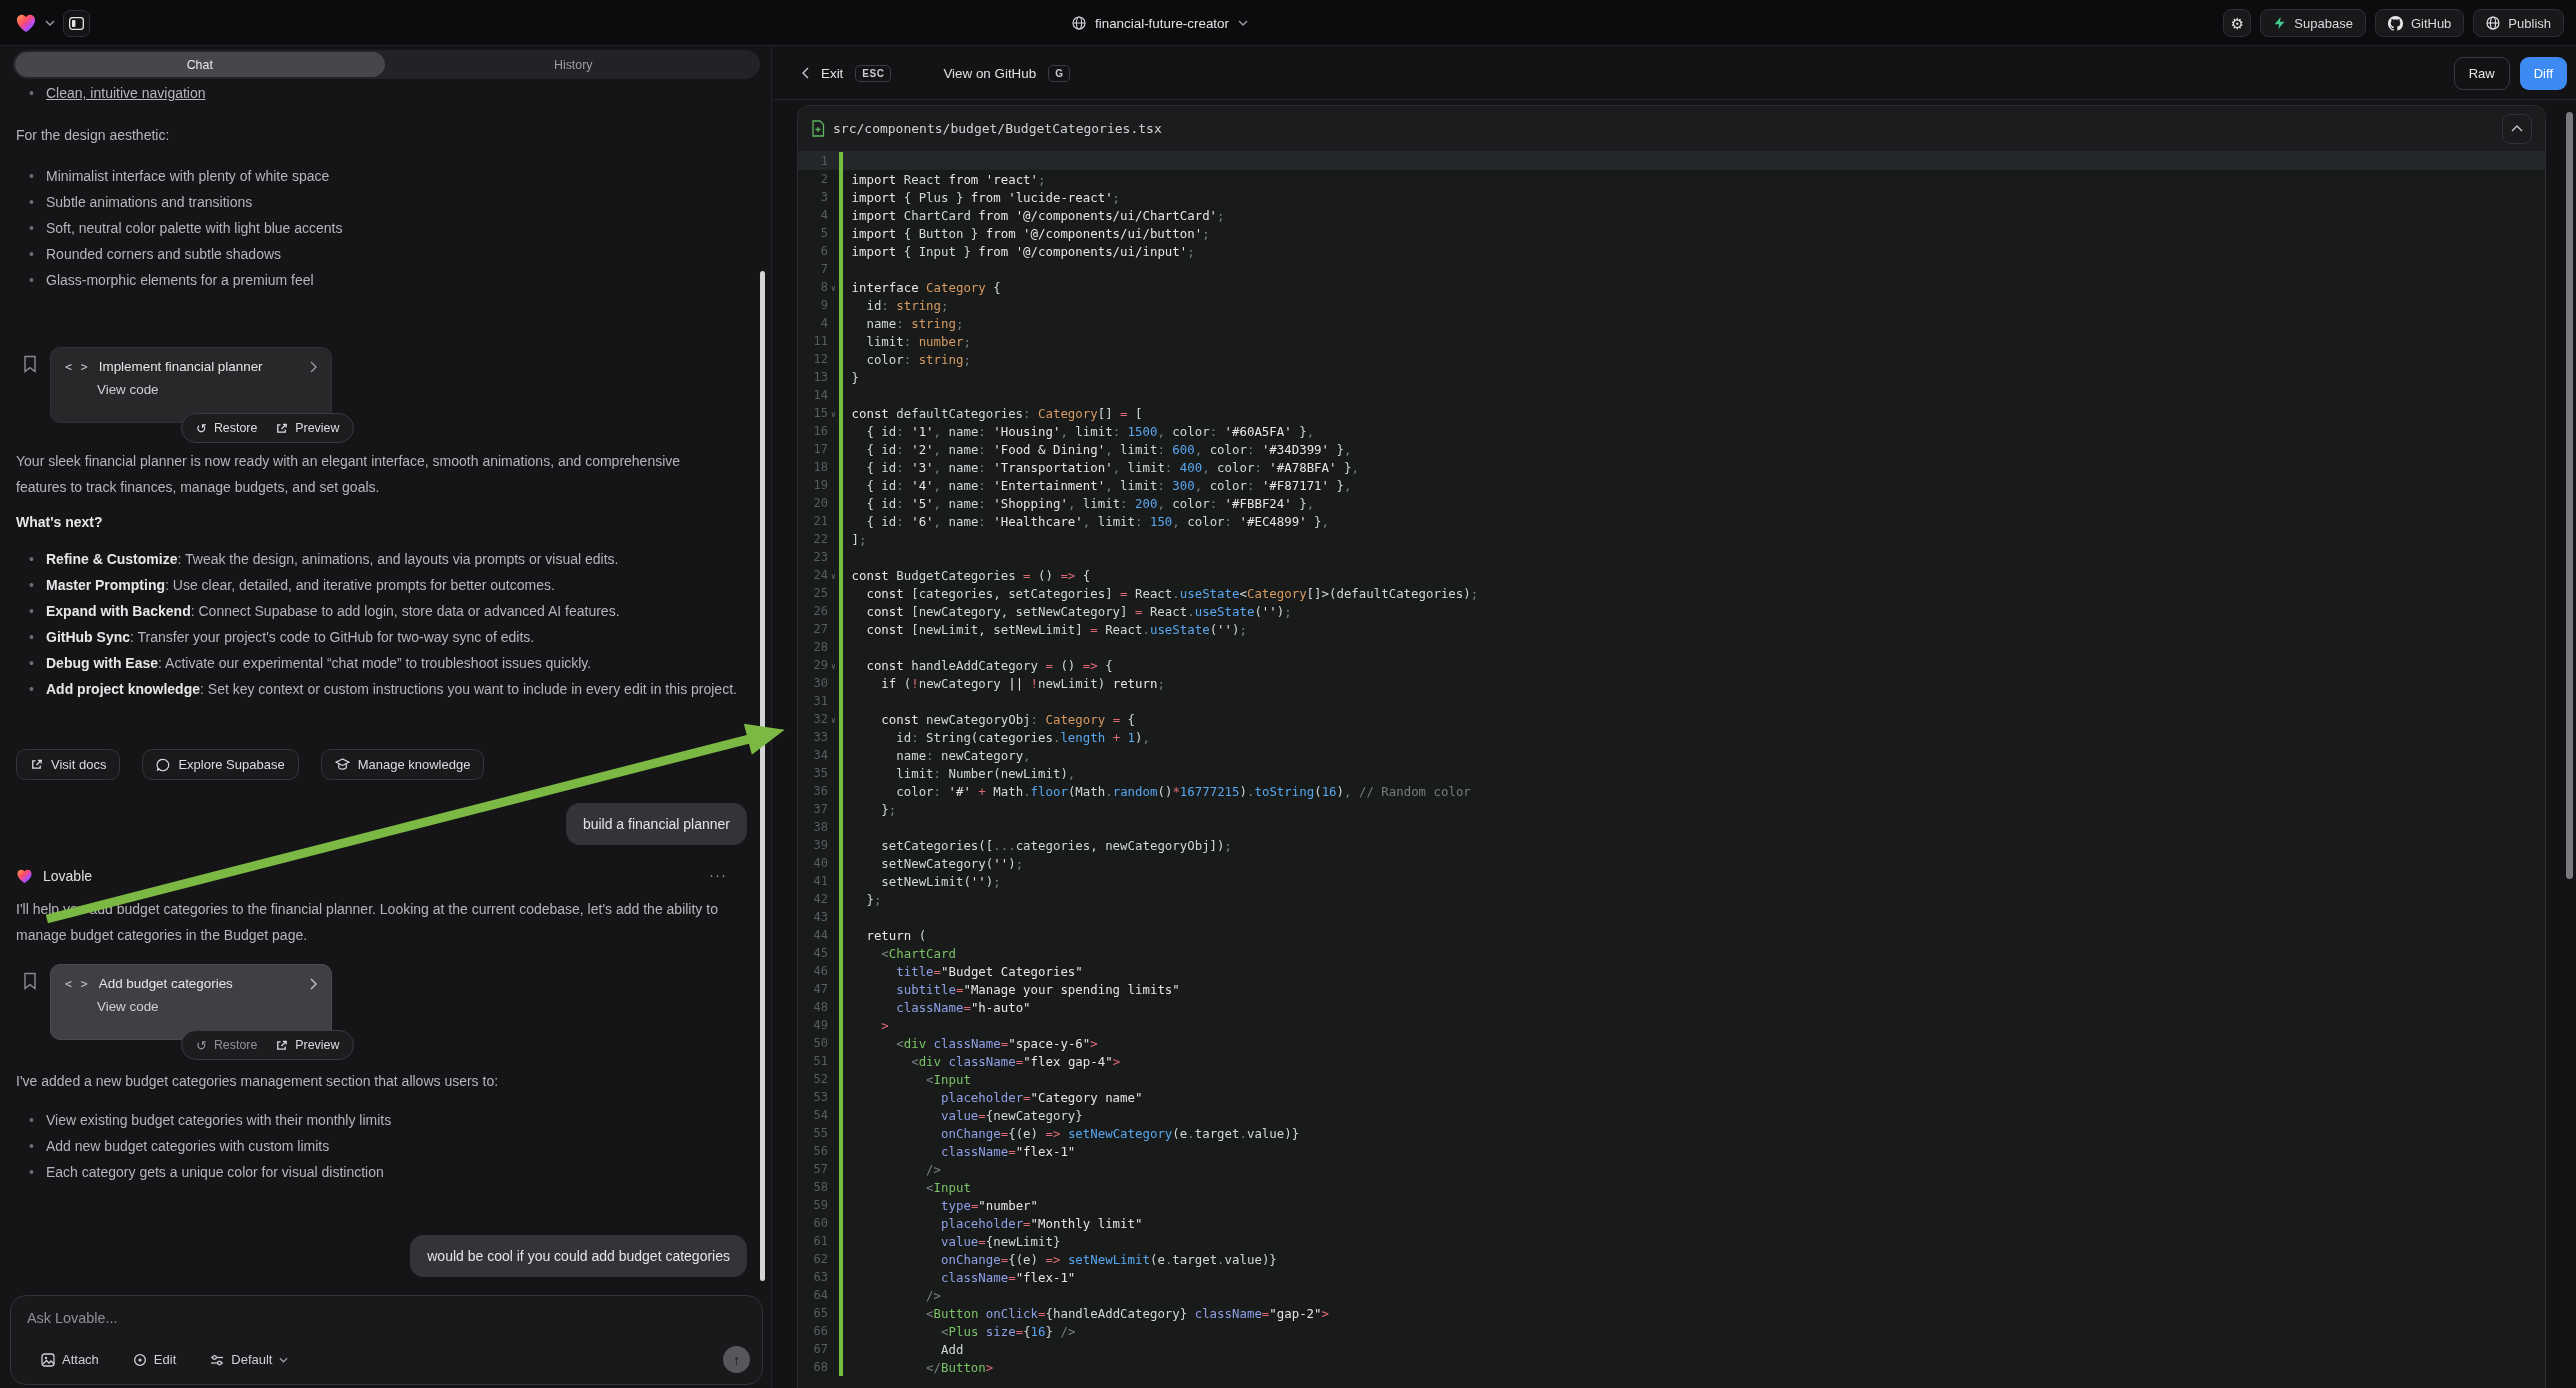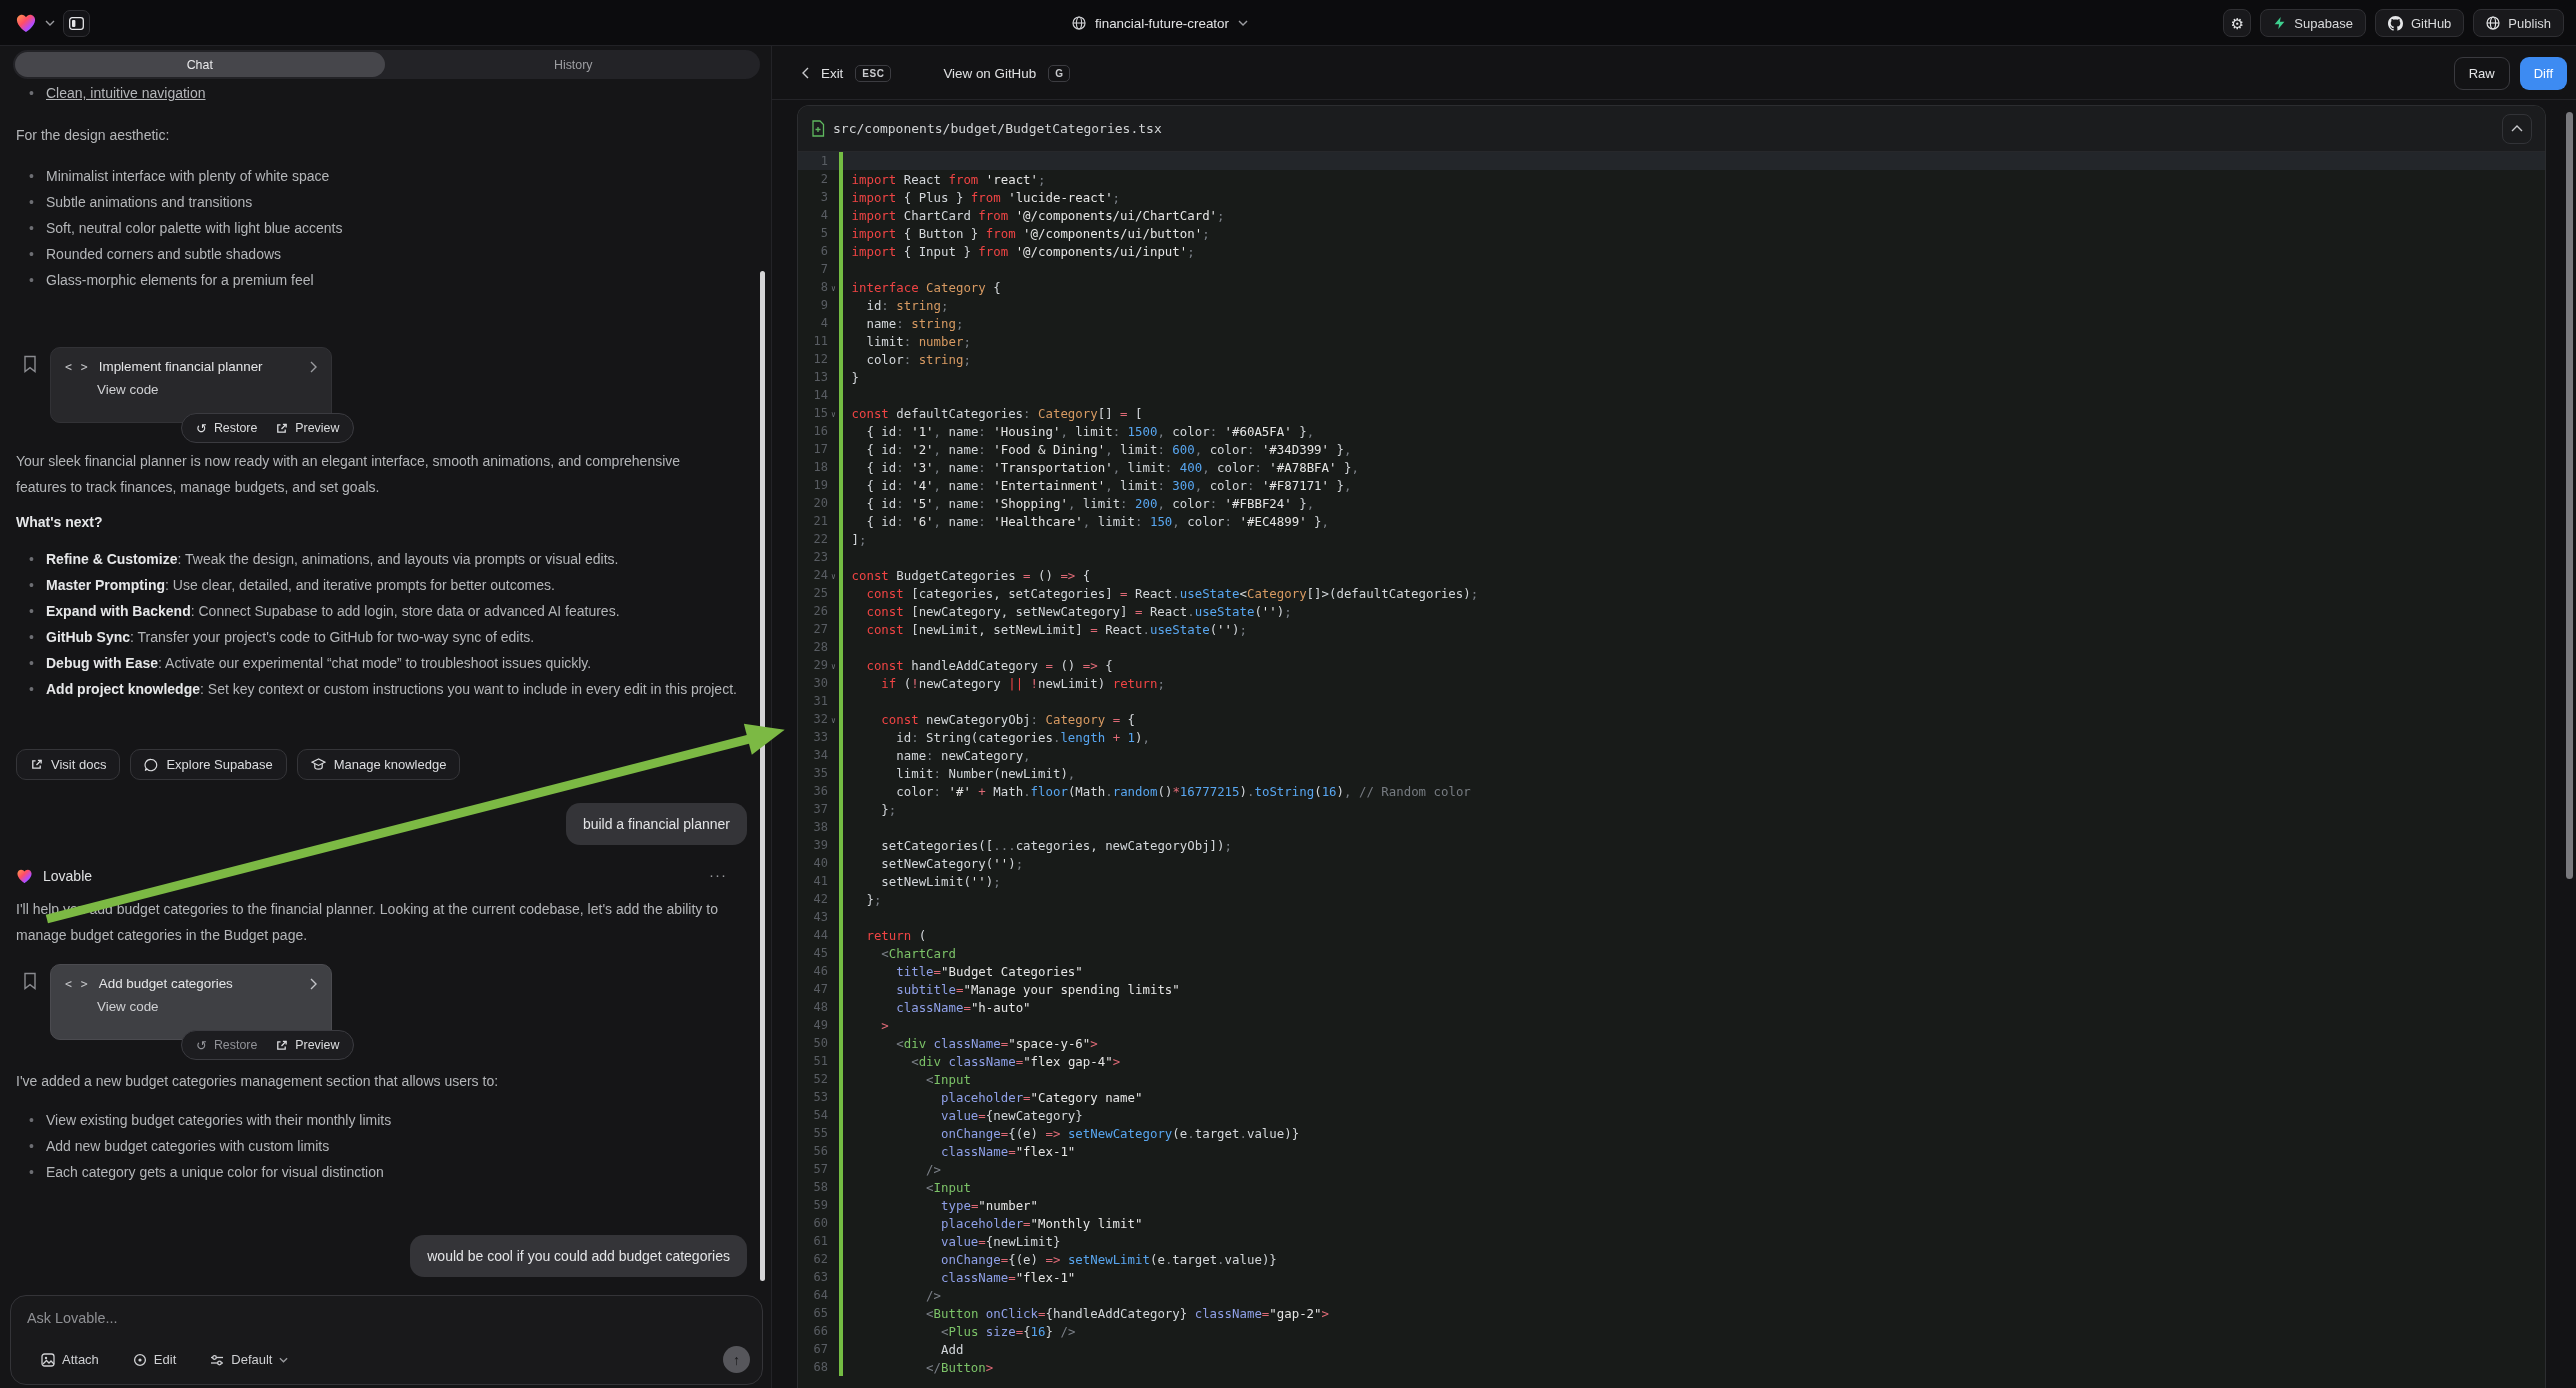--- a/index.html
+++ b/index.html
@@ -33,21 +33,21 @@
   .vcard.selected { background:#3f4044; border-color:#4b4b50; }
   .vcard-title { display:flex; align-items:center; gap:10px; color:#e4e5e7; font-size:13.4px; }
   .code-glyph { font-family:"DejaVu Sans Mono", monospace; font-size:11.5px; color:#c3c4c7; letter-spacing:1px; }
   .vcard-view { margin-left:32px; margin-top:8px; color:#cfd0d3; font-size:13.4px; }
   .vchev { margin-left:auto; }
   .pill { position:absolute; left:130px; bottom:-21px; height:30px; display:flex; align-items:center; background:#1d1d20; border:1px solid #3b3b40; border-radius:15px; padding:0 5px; }
   .pill-btn { display:flex; align-items:center; gap:7px; padding:0 9px; font-size:12.4px; color:#dcdddf; height:100%; }
   .pill-btn.dim { color:#919297; }
   .bookmark { position:absolute; left:23px; }
 
-  .qrow { display:flex; gap:10px;text-align:center; }
+  .qrow { display:flex; gap:22px;text-align:center; }
   .qbtn { height:31px; border:1px solid #353539; background:#1a1a1d; border-radius:10px; display:inline-flex; align-items:center; gap:8px; padding:0 13px; font-size:13px; color:#dcdde0; }
 
   .bubble { position:absolute; right:24px; background:#343438; border-radius:14px; padding:9px 17px; font-size:14px; color:#e3e4e6; line-height:24px; }
 
   .lovable-hdr { position:absolute; left:16px; width:737px; display:flex; align-items:center; gap:10px; color:#dfe0e2; font-size:14px; }
   .more-dots { position:absolute; right:26px; top:-2px; color:#97989c; font-size:15px; letter-spacing:1px; }
 
   .chat-scrollbar { position:absolute; right:6px; top:225px; width:5px; height:1010px; background:#d4d4d6; border-radius:3px; z-index:30; }
 
   .composer { position:absolute; left:10px; top:1249px; width:753px; height:90px; background:#19191b; border:1px solid #343438; border-radius:16px; padding:13px 16px; }
@@ -72,21 +72,21 @@
   .file-path { font-family:"DejaVu Sans Mono", monospace; font-size:13px; color:#d2d4d6; }
   .collapse-btn { margin-left:auto; width:30px; height:30px; border:1px solid #323337; border-radius:8px; display:flex; align-items:center; justify-content:center; background:transparent; }
 
   .code-lines { font-family:"DejaVu Sans Mono", monospace; font-size:12.4px; }
   .cl { display:flex; height:18px; align-items:center; }
   .cl.hl { background:#23262a; }
   .ln { width:30px; text-align:right; color:#595d63; font-size:12px; flex:none; }
   .fold { width:11px; color:#6b7077; font-size:8px; text-align:center; flex:none; padding-top:2px; }
   .gbar { width:3.5px; background:#74bd43; flex:none; align-self:stretch; margin-right:9px; }
   .ct { white-space:pre; }
-  .tk-k { color:#ef4444; } .tk-p { color:#7b8088; } .tk-n { color:#d3d7db; }
+  .tk-k { color:#e5e5e5; } .tk-p { color:#7b8088; } .tk-n { color:#d3d7db; }
   .tk-s { color:#e5e5e5; } .tk-b { color:#58a6f0; } .tk-t { color:#d79a62; }
   .tk-g { color:#7cc368; } .tk-a { color:#8fa0e8; } .tk-r { color:#de6a76; }
   .tk-c { color:#767b81; }
   .code-scrollbar { position:absolute; right:3px; top:66px; width:7px; height:767px; background:#7a7a7e; border-radius:4px; }
 
   .arrow-overlay { position:absolute; left:0; top:0; z-index:60; pointer-events:none; }
   svg.ic { display:block; }
 </style>
 </head>
 <body>

